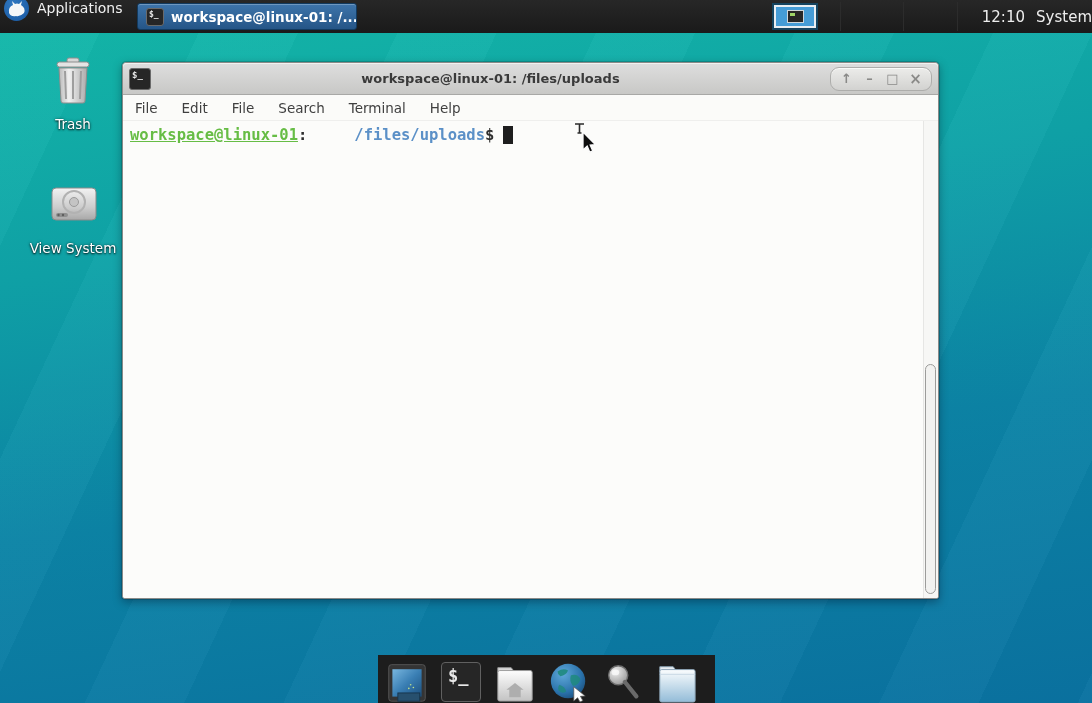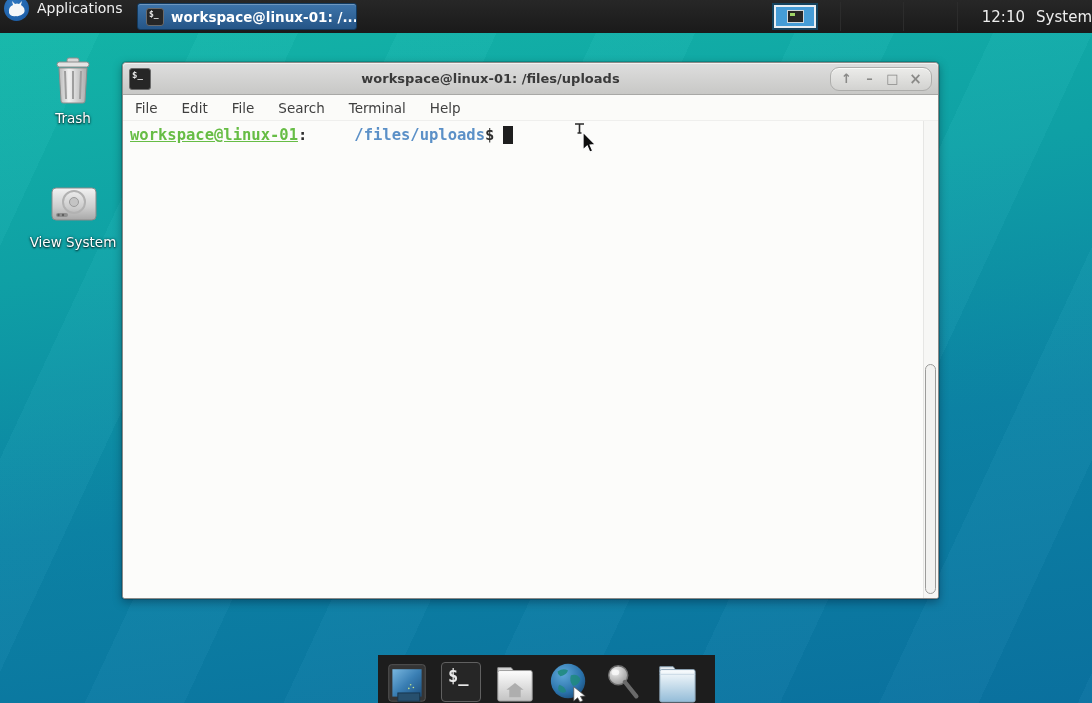--- a/index.html
+++ b/index.html
@@ -49,21 +49,21 @@
 
   .pager { position:absolute; left:772px; top:3px; width:46px; height:27px; background:#15445f; padding:2px; }
   .pager-cell { width:100%; height:100%; background:#459cd6; border:2px solid #e9eef2; display:flex; align-items:center; justify-content:center; }
   .pager-mini { width:17px; height:13px; background:#262626; border:1px solid #cfd6da; display:flex; align-items:flex-start; }
   .pager-mini i { display:block; width:5px; height:3px; margin:2px 0 0 2px; background:#9fd468; }
 
   .clock { position:absolute; right:67px; top:0; height:33px; display:flex; align-items:center; font-size:15px; color:#ededed; }
   .host-label { position:absolute; right:0; top:0; height:33px; display:flex; align-items:center; font-size:15px; color:#ededed; padding-left:6px; }
 
   
-  .desk-item { position:absolute; width:96px; left:25px; display:flex; flex-direction:column; align-items:center; gap:4px; cursor:default; }
+  .desk-item { position:absolute; width:96px; left:25px; display:flex; flex-direction:column; align-items:center; gap:10px; cursor:default; }
   .desk-item .ico { width:50px; height:50px; }
   .desk-label { color:#fff; font-size:13.5px; text-shadow:0 1px 2px rgba(0,0,0,0.85), 0 0 3px rgba(0,0,0,0.5); }
 
   
   .window {
     position:absolute; left:122px; top:62px; width:817px; height:537px;
     border:1px solid #8a8a88; border-radius:4px 4px 3px 3px;
     box-shadow:0 3px 10px rgba(0,0,20,0.35), 0 0 0 1px rgba(0,0,0,0.15);
     background:#fcfcfa; z-index:10; display:flex; flex-direction:column;
   }

